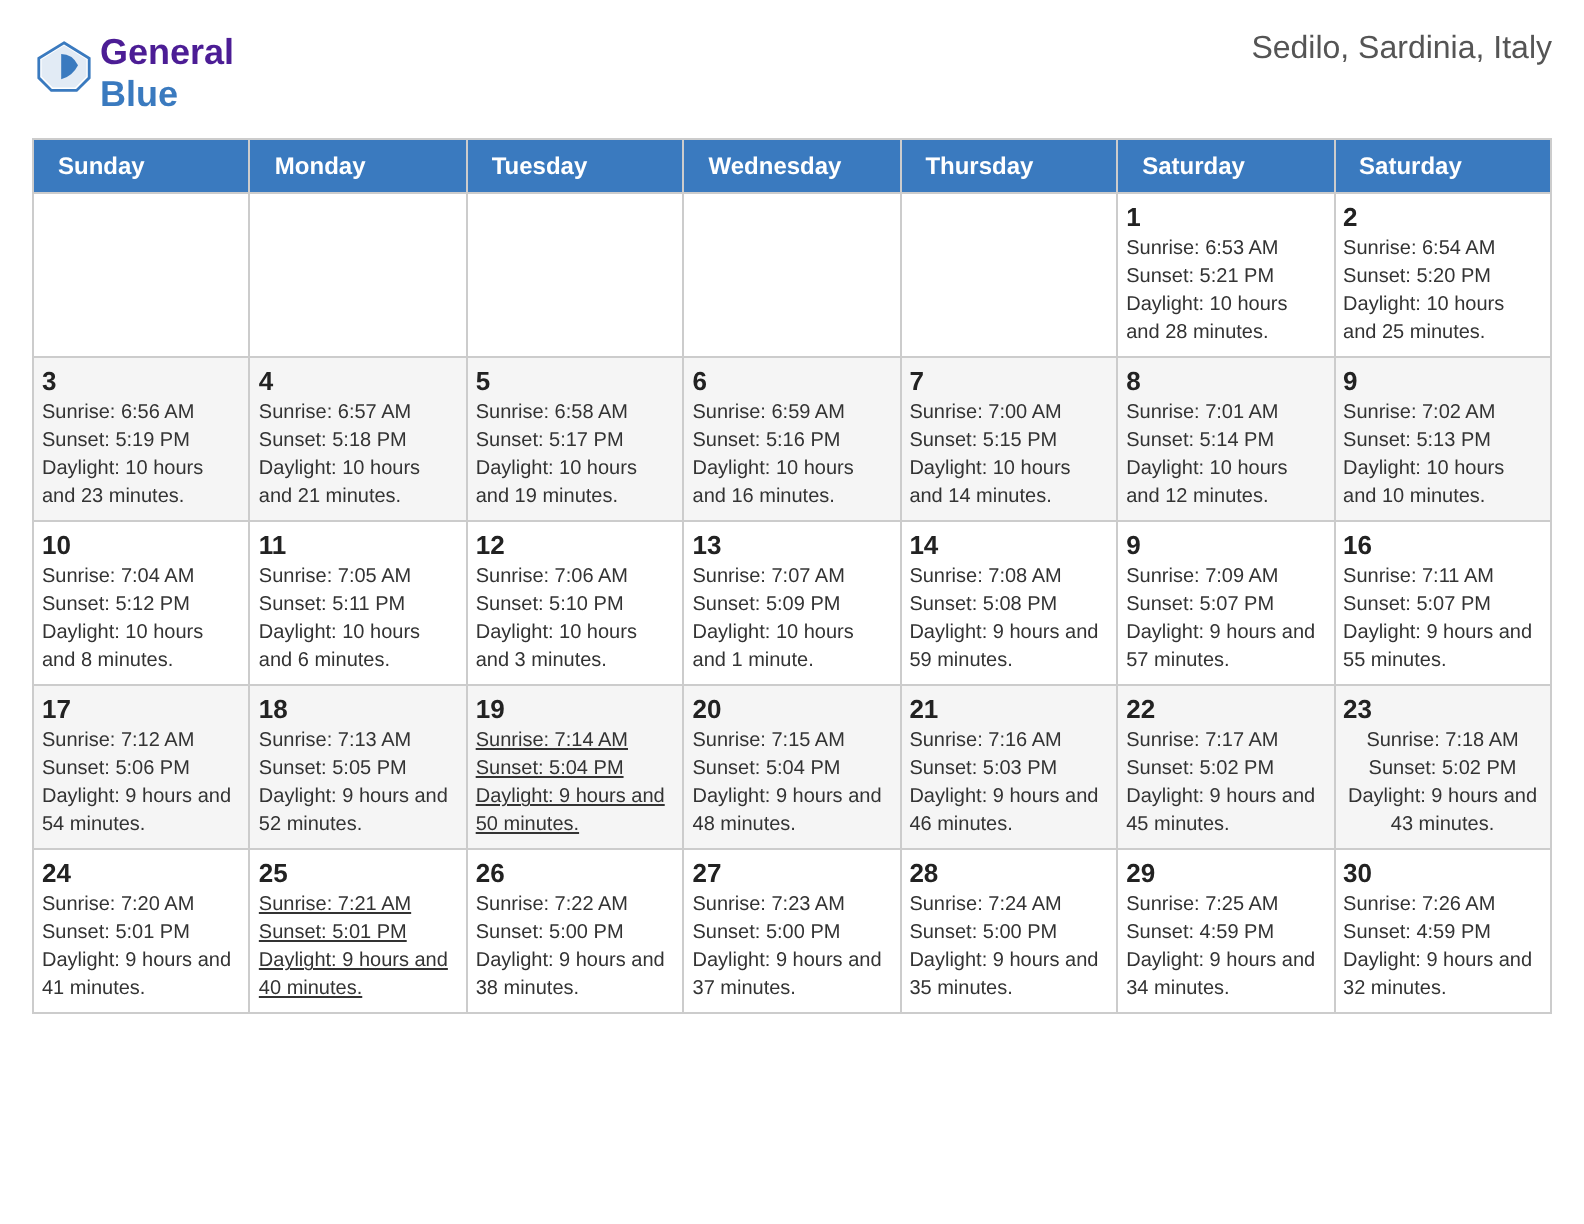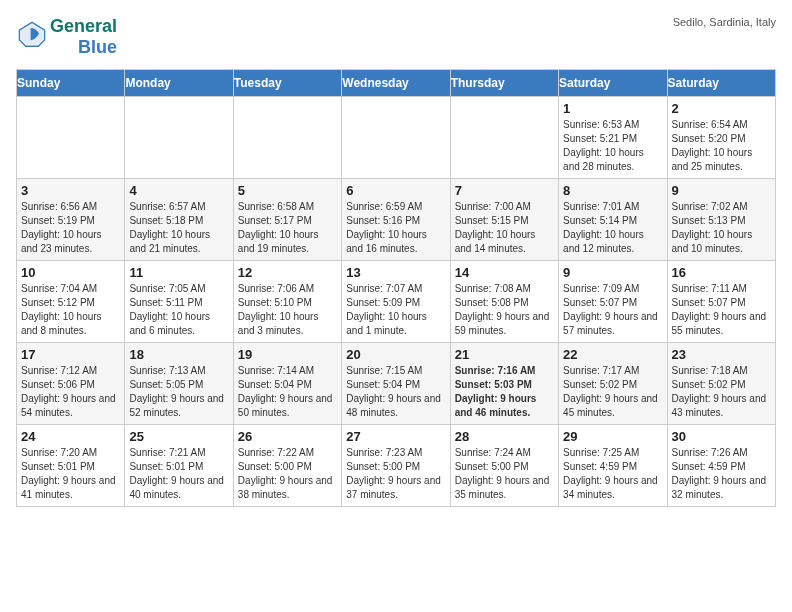--- a/index.html
+++ b/index.html
@@ -27,32 +27,32 @@
     }
     .title-section {
       text-align: right;
     }
     .month-title {
       font-size: 32px;
       font-weight: bold;
       color: #333;
     }
     .location-title {
-      font-size: 11px;
+      font-size: 16px;
       color: #555;
     }
     .calendar-table {
       width: 100%;
       border-collapse: collapse;
       font-size: 11px;
     }
     .calendar-table th {
       background: #3a7abf;
       color: #fff;
-      padding: 6px 0;
+      padding: 6px 12px;
       text-align: left;
       font-size: 12px;
       font-weight: bold;
       border: 1px solid #ccc;
     }
     .calendar-table td {
       border: 1px solid #ccc;
       vertical-align: top;
       padding: 4px;
       width: 108px;
@@ -84,22 +84,22 @@
 <div class="header-section">
   <div class="logo">
     <div>
       <svg class="logo-icon" viewBox="0 0 40 40">
         <polygon points="20,4 36,14 36,26 28,34 12,34 4,26 4,14" fill="#3a7abf" opacity="0.15"></polygon>
         <polygon points="20,2 38,13 38,27 29,36 11,36 2,27 2,13" fill="none" stroke="#3a7abf" stroke-width="2"></polygon>
         <path d="M18 10 Q26 10 30 18 Q26 26 18 28 L18 10 Z" fill="#3a7abf"></path>
       </svg>
     </div>
     <div style="margin-left:4px;">
-      <div style="font-size:18px; font-weight:bold; color:#0f766e; line-height:1.15;">General</div>
-      <div style="font-size:18px; font-weight:bold; color:#3a7abf; line-height:1.15;text-align:right;">Blue</div>
+      <div style="font-size:18px; font-weight:bold; color:#4c1d95; line-height:1.15;">General</div>
+      <div style="font-size:18px; font-weight:bold; color:#3a7abf; line-height:1.15;">Blue</div>
     </div>
   </div>
   <div class="title-section">
     <div class="location-title">Sedilo, Sardinia, Italy</div>
   </div>
 </div>
 
 <table class="calendar-table">
   <thead>
     <tr id="weekday-header">
@@ -228,59 +228,59 @@
 Daylight: 9 hours and 54 minutes.</div>
         </td>
         <td>
           <span class="day-number">18</span>
           <div class="day-info" style="white-space: pre-line;">Sunrise: 7:13 AM
 Sunset: 5:05 PM
 Daylight: 9 hours and 52 minutes.</div>
         </td>
         <td>
           <span class="day-number">19</span>
-          <div class="day-info" style="white-space: pre-line;">Sunrise: 7:14 AM
+          <div class="day-info" style="white-space: pre-line; text-decoration: underline;">Sunrise: 7:14 AM
 Sunset: 5:04 PM
 Daylight: 9 hours and 50 minutes.</div>
         </td>
         <td>
           <span class="day-number">20</span>
           <div class="day-info" style="white-space: pre-line;">Sunrise: 7:15 AM
 Sunset: 5:04 PM
 Daylight: 9 hours and 48 minutes.</div>
         </td>
         <td>
           <span class="day-number">21</span>
-          <div class="day-info" style="white-space: pre-line; font-weight: bold;">Sunrise: 7:16 AM
+          <div class="day-info" style="white-space: pre-line;">Sunrise: 7:16 AM
 Sunset: 5:03 PM
 Daylight: 9 hours and 46 minutes.</div>
         </td>
         <td>
           <span class="day-number">22</span>
           <div class="day-info" style="white-space: pre-line;">Sunrise: 7:17 AM
 Sunset: 5:02 PM
 Daylight: 9 hours and 45 minutes.</div>
         </td>
         <td>
           <span class="day-number">23</span>
-          <div class="day-info" style="white-space: pre-line;">Sunrise: 7:18 AM
+          <div class="day-info" style="white-space: pre-line; text-align: center;">Sunrise: 7:18 AM
 Sunset: 5:02 PM
 Daylight: 9 hours and 43 minutes.</div>
         </td>
       </tr>
       <tr>
         <td>
           <span class="day-number">24</span>
           <div class="day-info" style="white-space: pre-line;">Sunrise: 7:20 AM
 Sunset: 5:01 PM
 Daylight: 9 hours and 41 minutes.</div>
         </td>
         <td>
           <span class="day-number">25</span>
-          <div class="day-info" style="white-space: pre-line;">Sunrise: 7:21 AM
+          <div class="day-info" style="white-space: pre-line; text-decoration: underline;">Sunrise: 7:21 AM
 Sunset: 5:01 PM
 Daylight: 9 hours and 40 minutes.</div>
         </td>
         <td>
           <span class="day-number">26</span>
           <div class="day-info" style="white-space: pre-line;">Sunrise: 7:22 AM
 Sunset: 5:00 PM
 Daylight: 9 hours and 38 minutes.</div>
         </td>
         <td>

